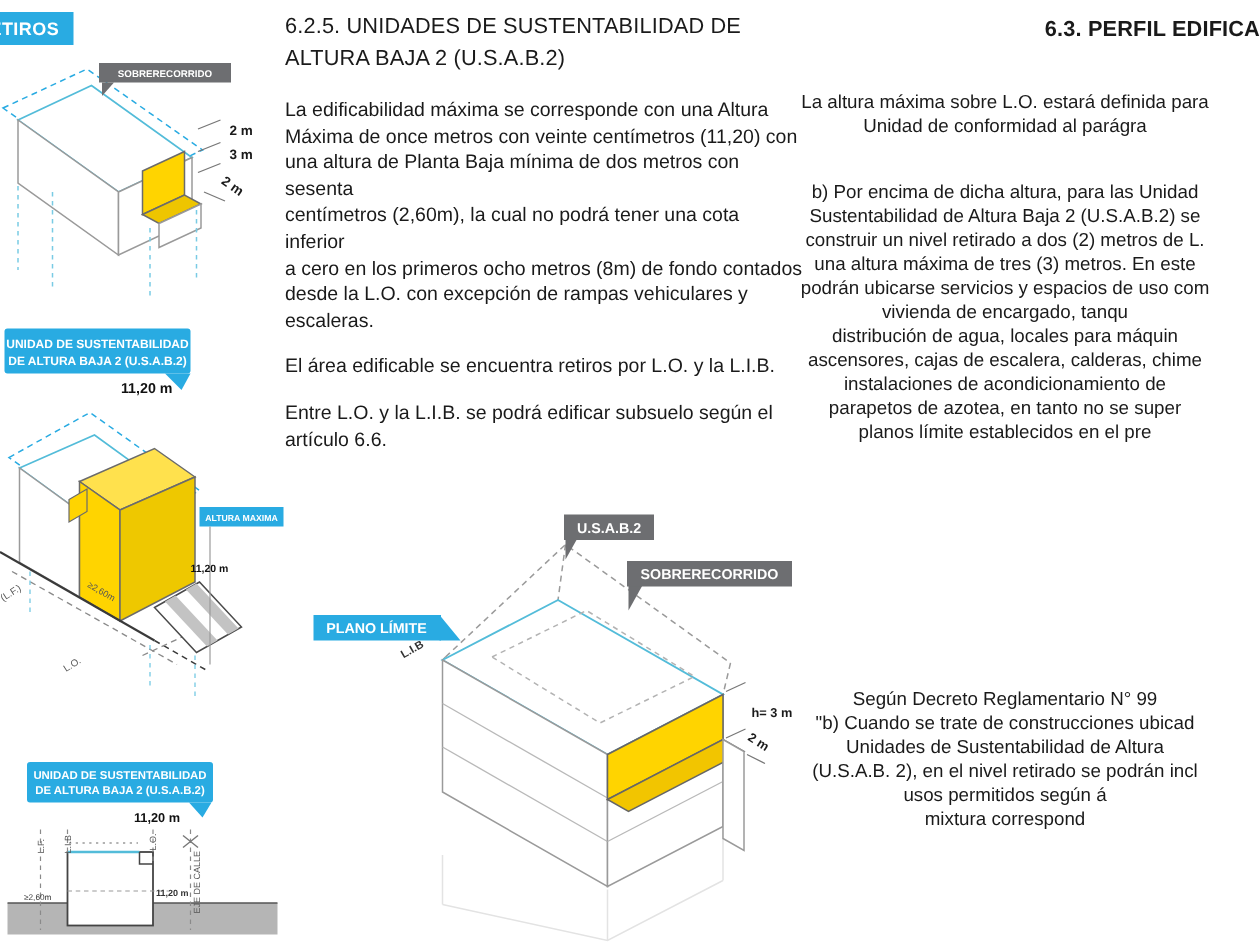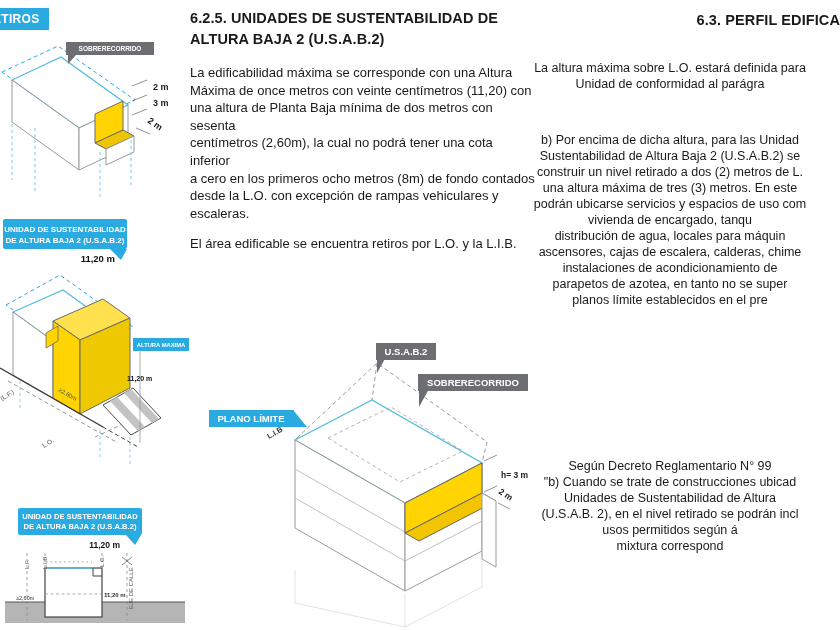--- a/index.html
+++ b/index.html
@@ -4,21 +4,21 @@
 <style>
   html,body{margin:0;padding:0}
   body{
     width:840px;height:630px;overflow:hidden;position:relative;
     background:#ffffff;font-family:"Liberation Sans",sans-serif;color:#1a1a1a;
   }
   .prelines{white-space:pre-line}
 
   
   .mid{position:absolute;left:190px;top:8px;width:358px}
-  .mid-heading{font-size:14.5px;font-weight:bold;line-height:21px;margin:0 0 14px 0;letter-spacing:.1px}
+  .mid-heading{font-size:14.5px;font-weight:normal;line-height:21px;margin:0 0 14px 0;letter-spacing:.1px}
   .mid-body p{font-size:13px;line-height:17.6px;margin:0 12px 13px 0}
 
   
   .rcol{position:absolute;top:0;right:0;width:340px;text-align:right}
   .r-block{position:absolute;right:0;width:340px;text-align:center;font-size:12.5px;line-height:16px}
   .r-heading{position:absolute;top:12px;right:0;width:340px;text-align:right;
              font-size:14.5px;font-weight:bold;letter-spacing:.1px}
 
   
   .tag-cyan{
@@ -146,20 +146,22 @@
 ALTURA BAJA 2 (U.S.A.B.2)</h1>
   <div class="mid-body">
     <p class="prelines">La edificabilidad máxima se corresponde con una Altura
 Máxima de once metros con veinte centímetros (11,20) con
 una altura de Planta Baja mínima de dos metros con sesenta
 centímetros (2,60m), la cual no podrá tener una cota inferior
 a cero en los primeros ocho metros (8m) de fondo contados
 desde la L.O. con excepción de rampas vehiculares y
 escaleras.</p>
     <p class="prelines">El área edificable se encuentra retiros por L.O. y la L.I.B.</p>
+    <p class="prelines">Entre L.O. y la L.I.B. se podrá edificar subsuelo según el
+artículo 6.6.</p>
   </div>
 </div>
 
 <svg class="svg-abs" style="left:195px;top:335px" width="350" height="295" viewBox="0 0 350 295">
 
   <g stroke="#e3e3e3" stroke-width="1" fill="none">
     <polyline points="100,268 210,292 287,252"></polyline>
     <line x1="100" y1="235" x2="100" y2="268"></line>
     <line x1="210" y1="258" x2="210" y2="292"></line>
     <line x1="287" y1="218" x2="287" y2="252"></line>
@@ -203,21 +205,21 @@
   <polygon points="98,75 112,92 98,92" fill="#29abe2"></polygon>
   <rect x="14" y="75" width="85" height="17" fill="#29abe2"></rect>
   <text x="56" y="87" font-size="9.5" font-weight="bold" fill="#fff" text-anchor="middle">PLANO LÍMITE</text>
   <text x="74" y="104" font-size="7.5" font-weight="bold" fill="#333" transform="rotate(-30 74 104)">L.I.B</text>
 </svg>
 
 <div class="rcol" style="height:502px">
   <div class="r-heading">6.3. PERFIL EDIFICA</div>
   <div class="r-block prelines" style="top:60px">La altura máxima sobre L.O. estará definida para
 Unidad de conformidad al parágra</div>
-  <div class="r-block prelines" style="top:132px">b) Por encima de dicha altura, para las Unidad
+  <div class="r-block prelines" style="top:120px">b) Por encima de dicha altura, para las Unidad
 Sustentabilidad de Altura Baja 2 (U.S.A.B.2) se
 construir un nivel retirado a dos (2) metros de L.
 una altura máxima de tres (3) metros. En este
 podrán ubicarse servicios y espacios de uso com
 vivienda de encargado, tanqu
 distribución de agua, locales para máquin
 ascensores, cajas de escalera, calderas, chime
 instalaciones de acondicionamiento de
 parapetos de azotea, en tanto no se super
 planos límite establecidos en el pre</div>

